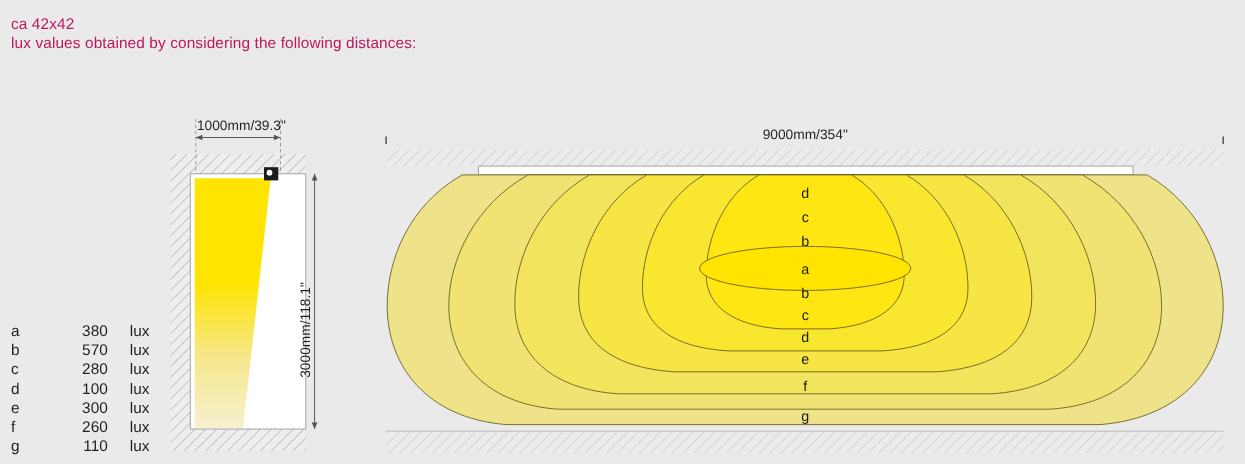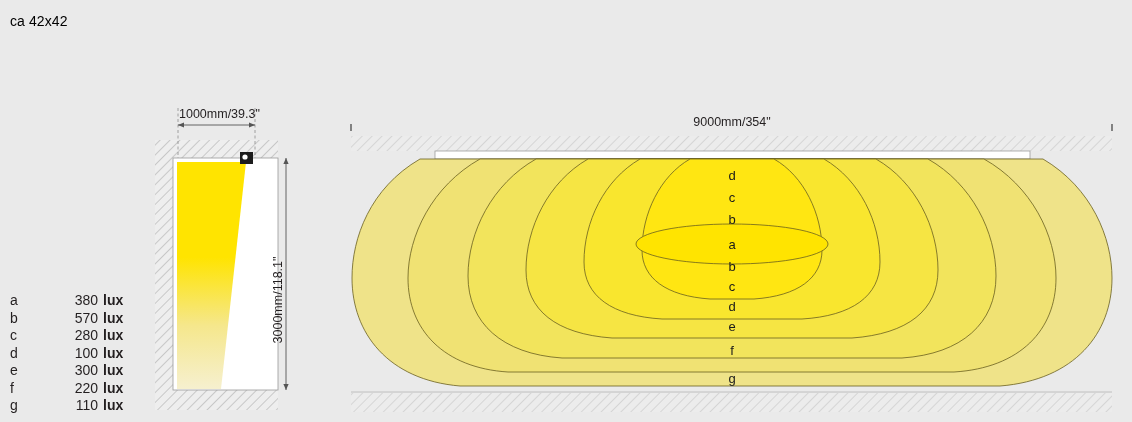--- a/index.html
+++ b/index.html
@@ -18,41 +18,41 @@
   
   .header {
     position: absolute;
     left: 10px; top: 12px;
     line-height: 18px;
   }
   .header div {
     font-size: 14px;
     letter-spacing: 0.1px;
     white-space: nowrap;
-    color: #000000;
+    color: #be185d;
   }
 
   
   .legend {
     position: absolute;
     left: 10px; top: 292px;
     line-height: 17.5px;
   }
   .legend-row {
     display: flex;
     font-size: 14px;
     height: 17.5px;
     white-space: nowrap;
   }
   .legend-key { width: 34px; display: inline-block; }
   .legend-val {
     width: 54px; display: inline-block;
-    text-align: right; padding-right: 5px;
-  }
-  .legend-unit { display: inline-block; font-weight: bold; }
+    text-align: right; padding-right: 20px;
+  }
+  .legend-unit { display: inline-block; }
 
   
   .fig { position: absolute; }
   svg { display: block; overflow: visible; }
 
   .dim-text {
     font-family: "Liberation Sans", sans-serif;
     font-size: 12.5px;
     fill: #231f20;
   }
@@ -63,20 +63,21 @@
     text-anchor: middle;
   }
 </style>
 </head>
 <body>
 
 <div class="page">
 
   <div class="header">
     <div>ca 42x42</div>
+    <div>lux values obtained by considering the following distances:</div>
   </div>
 
   <div class="legend">
     <div class="legend-row">
       <span class="legend-key">a</span>
       <span class="legend-val">380</span>
       <span class="legend-unit">lux</span>
     </div>
     <div class="legend-row">
       <span class="legend-key">b</span>
@@ -93,21 +94,21 @@
       <span class="legend-val">100</span>
       <span class="legend-unit">lux</span>
     </div>
     <div class="legend-row">
       <span class="legend-key">e</span>
       <span class="legend-val">300</span>
       <span class="legend-unit">lux</span>
     </div>
     <div class="legend-row">
       <span class="legend-key">f</span>
-      <span class="legend-val">220</span>
+      <span class="legend-val">260</span>
       <span class="legend-unit">lux</span>
     </div>
     <div class="legend-row">
       <span class="legend-key">g</span>
       <span class="legend-val">110</span>
       <span class="legend-unit">lux</span>
     </div>
   </div>
 
   <div class="fig" style="left:150px; top:100px;">

